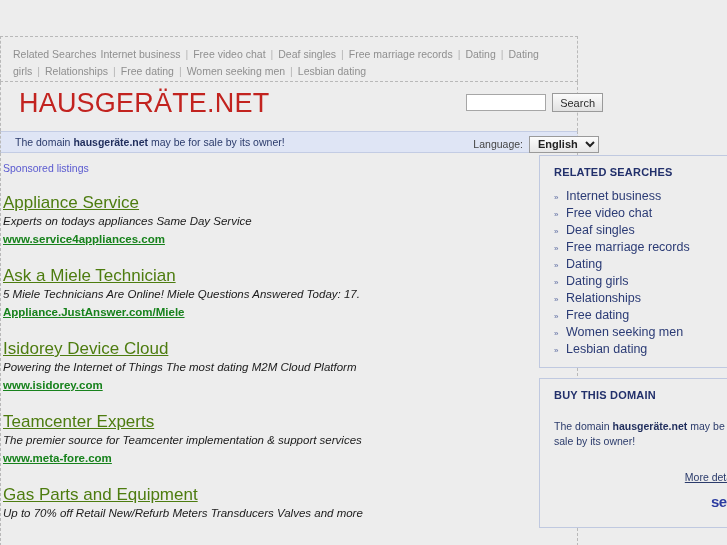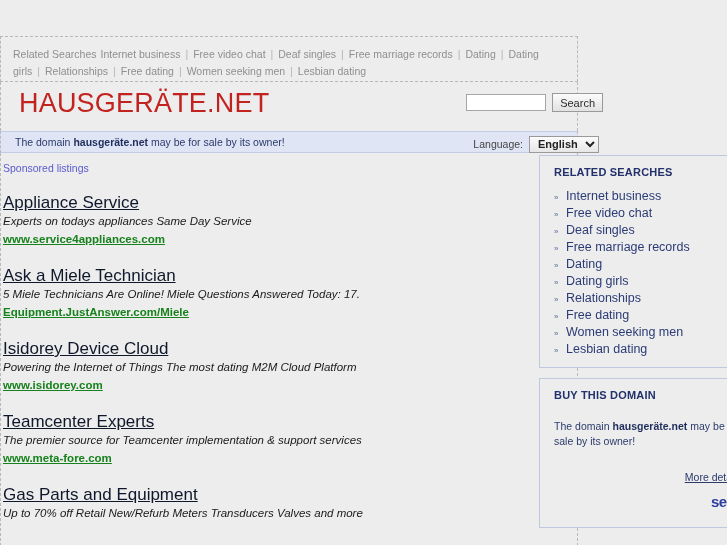--- a/index.html
+++ b/index.html
@@ -156,21 +156,21 @@
   }
   .sponsored {
     font-size: 10.5px;
     color: #5a5ad0;
     margin-bottom: 18px;
   }
   .ad { margin-bottom: 18px; }
   .ad-title {
     display: inline-block;
     font-size: 17px;
-    color: #0f172a;
+    color: #4d7c0f;
     text-decoration: underline;
     line-height: 21px;
     margin-bottom: 1px;
   }
   .ad-desc {
     font-size: 11.5px;
     color: #1a1a1a;
     line-height: 15px;
     font-style: italic;
   }
@@ -284,21 +284,21 @@
       </select>
     </div>
   </div>
 
   <div class="body-wrap">
 
     <div class="ads-col">
       <div class="sponsored">Sponsored listings</div>
       <div id="ads-container">
           <div class="ad"><a class="ad-title" href="#">Appliance Service</a><div class="ad-desc">Experts on todays appliances Same Day Service</div><a class="ad-url" href="#">www.service4appliances.com</a></div>
-          <div class="ad"><a class="ad-title" href="#">Ask a Miele Technician</a><div class="ad-desc">5 Miele Technicians Are Online! Miele Questions Answered Today: 17.</div><a class="ad-url" href="#">Equipment.JustAnswer.com/Miele</a></div>
+          <div class="ad"><a class="ad-title" href="#">Ask a Miele Technician</a><div class="ad-desc">5 Miele Technicians Are Online! Miele Questions Answered Today: 17.</div><a class="ad-url" href="#">Appliance.JustAnswer.com/Miele</a></div>
           <div class="ad"><a class="ad-title" href="#">Isidorey Device Cloud</a><div class="ad-desc">Powering the Internet of Things The most dating M2M Cloud Platform</div><a class="ad-url" href="#">www.isidorey.com</a></div>
           <div class="ad"><a class="ad-title" href="#">Teamcenter Experts</a><div class="ad-desc">The premier source for Teamcenter implementation &amp; support services</div><a class="ad-url" href="#">www.meta-fore.com</a></div>
           <div class="ad"><a class="ad-title" href="#">Gas Parts and Equipment</a><div class="ad-desc">Up to 70% off Retail New/Refurb Meters Transducers Valves and more</div></div>
         </div>
     </div>
 
     <div class="side-col">
 
       <div class="side-box">
         <div class="side-head">RELATED SEARCHES</div>

